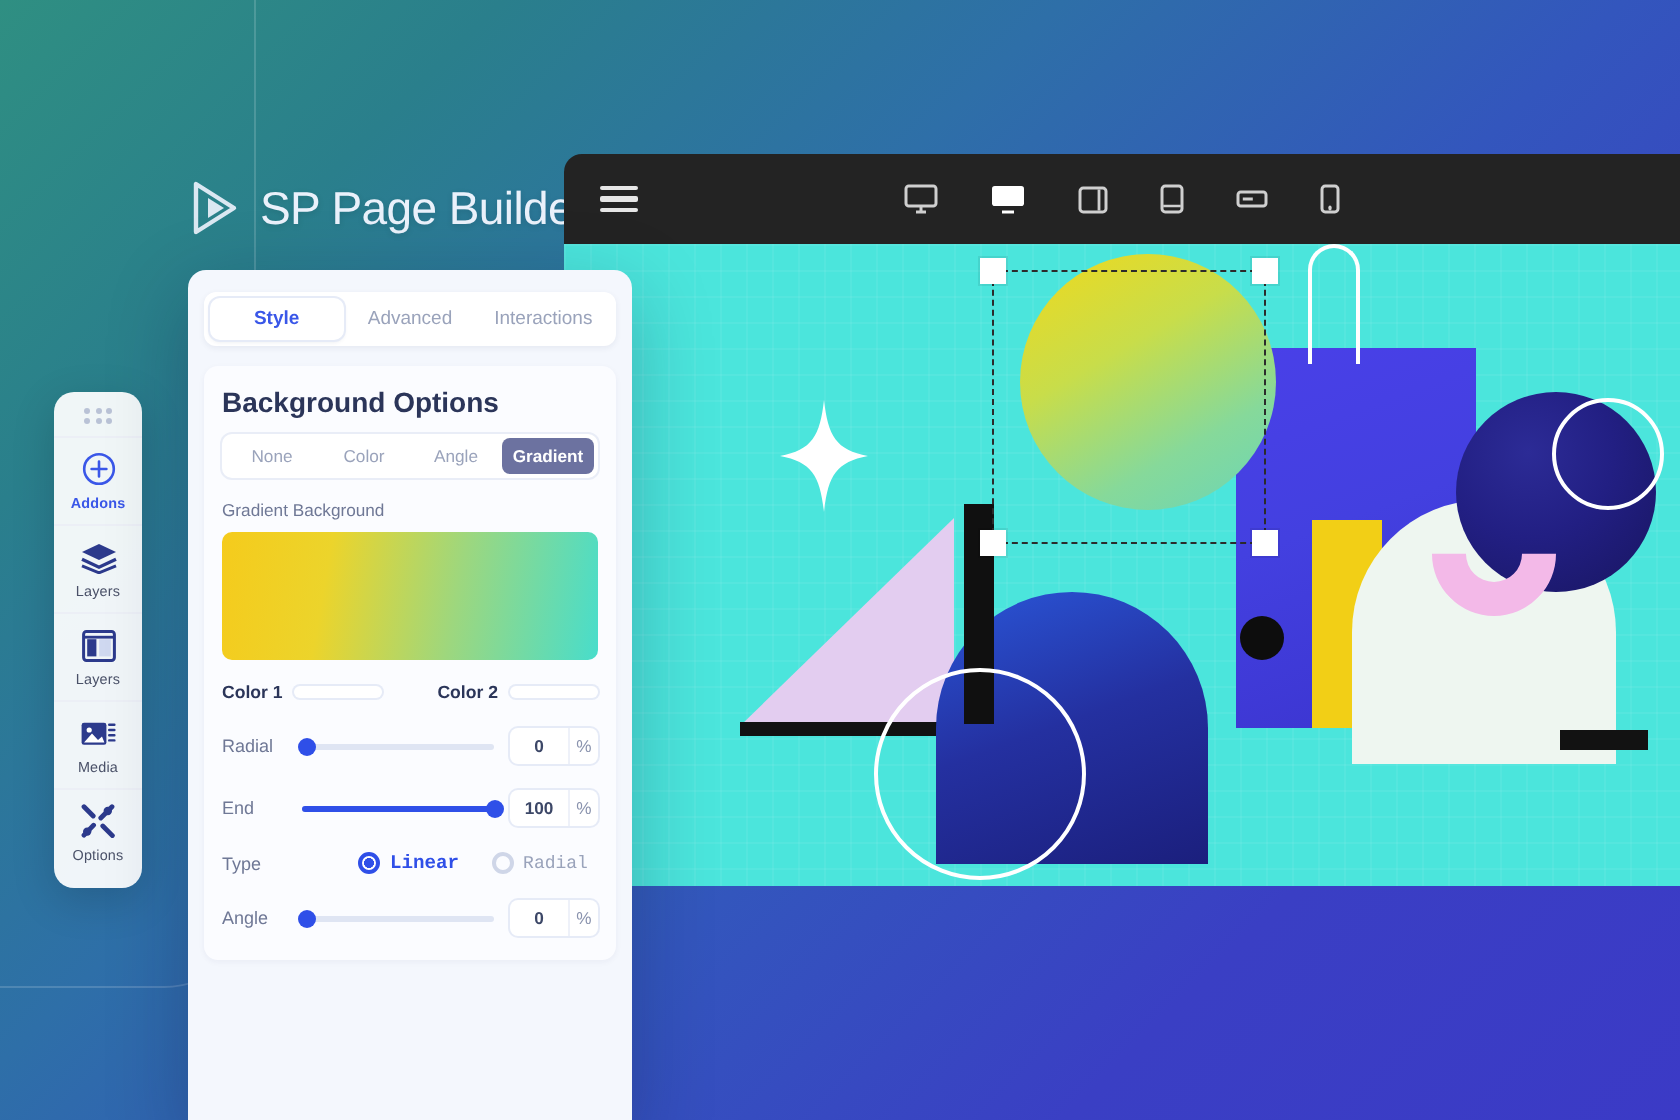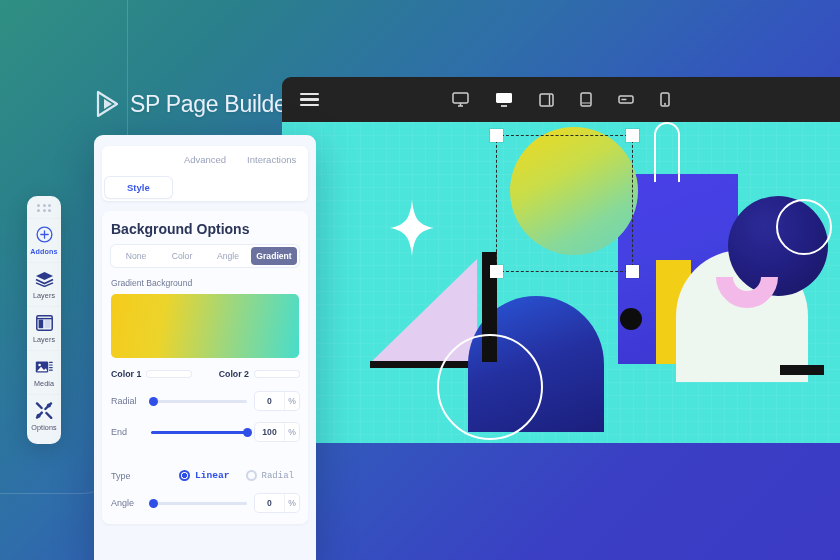--- a/index.html
+++ b/index.html
@@ -144,21 +144,21 @@
   .h-bl { left: -7px; bottom: -7px; } .h-br { right: -7px; bottom: -7px; }
   .grad-ball {
     position: absolute; left: 228px; top: 5px; width: 128px; height: 128px;
     border-radius: 50%;
     background: linear-gradient(150deg, #f0d91c 0%, #c8dd4a 38%, #86d99a 72%, #6ad5b8 100%);
   }
 
   
   .rail {
     position: absolute; left: 27px; top: 196px;
-    width: 34px; border-radius: 10px;
+    width: 44px; border-radius: 10px;
     background: rgba(255,255,255,0.93);
     box-shadow: 0 6px 22px rgba(0,0,0,.16);
     padding: 7px 0 6px; text-align: center;
   }
   .rail-dots {
     display: grid; grid-template-columns: repeat(3, 3px);
     gap: 2.4px; justify-content: center; margin: 1px auto 6px;
   }
   .rail-dots i { width: 3px; height: 3px; background: #b9c2d6; border-radius: 50%; }
   .rail-item { padding: 5px 0 6px; border-top: 1px solid #eceff6; }
@@ -200,21 +200,20 @@
     margin: 11px 8px 0; background: #ffffff; border-radius: 6px;
     display: flex; padding: 3px; box-shadow: 0 1px 3px rgba(30,45,90,.07);
   }
   .tab {
     flex: 1; text-align: center; font-size: 9.5px; padding: 5px 0;
     color: #9aa3bb; border-radius: 5px;
   }
   .tab.active {
     color: #3a57e8; font-weight: 700; background: #fff;
     box-shadow: 0 0 0 1px #e6ebf7, 0 1px 2px rgba(30,45,90,.10);
-    margin-top: 28px;
   }
   .card {
     margin: 10px 8px 0; background: #fbfcff; border-radius: 7px;
     padding: 10px 9px 12px; box-shadow: 0 1px 3px rgba(30,45,90,.05);
   }
   .card-title { font-size: 14px; font-weight: 700; color: #2b3559; margin-bottom: 8px; }
   .seg {
     display: flex; background: #fff; border-radius: 5px; padding: 2px;
     box-shadow: 0 0 0 1px #e9edf7;
   }
@@ -249,21 +248,21 @@
   }
   .numbox {
     display: flex; background: #fff; border-radius: 4px; overflow: hidden;
     box-shadow: 0 0 0 1px #e6ebf7; width: 44px; flex: 0 0 44px;
   }
   .numbox .val { flex: 1; text-align: center; font-size: 8.6px; color: #3c4767; padding: 4px 0; font-weight: 700; }
   .numbox .unit {
     width: 15px; text-align: center; font-size: 8.6px; color: #8a93ae;
     padding: 4px 0; border-left: 1px solid #eef1f9;
   }
-  .radio-row { display: flex; align-items: center; margin-top: 29px; gap: 8px; }
+  .radio-row { display: flex; align-items: center; margin-top: 13px; gap: 8px; }
   .radios { flex: 1; display: flex; align-items: center; gap: 16px; padding-left: 28px; }
   .radio { display: flex; align-items: center; gap: 5px; }
   .rdot { width: 11px; height: 11px; border-radius: 50%; border: 2px solid #cfd6e8; }
   .rdot.on { border-color: #2f4fe8; background:
       radial-gradient(circle, #2f4fe8 0 2.4px, #fff 2.6px 100%); }
   .rtxt { font-size: 9px; color: #9aa3bb; font-family: Liberation Mono, monospace; }
   .radio.on .rtxt { color: #2f4fe8; font-weight: 700; font-size: 9.6px; }
 </style>
 </head>
 <body>

